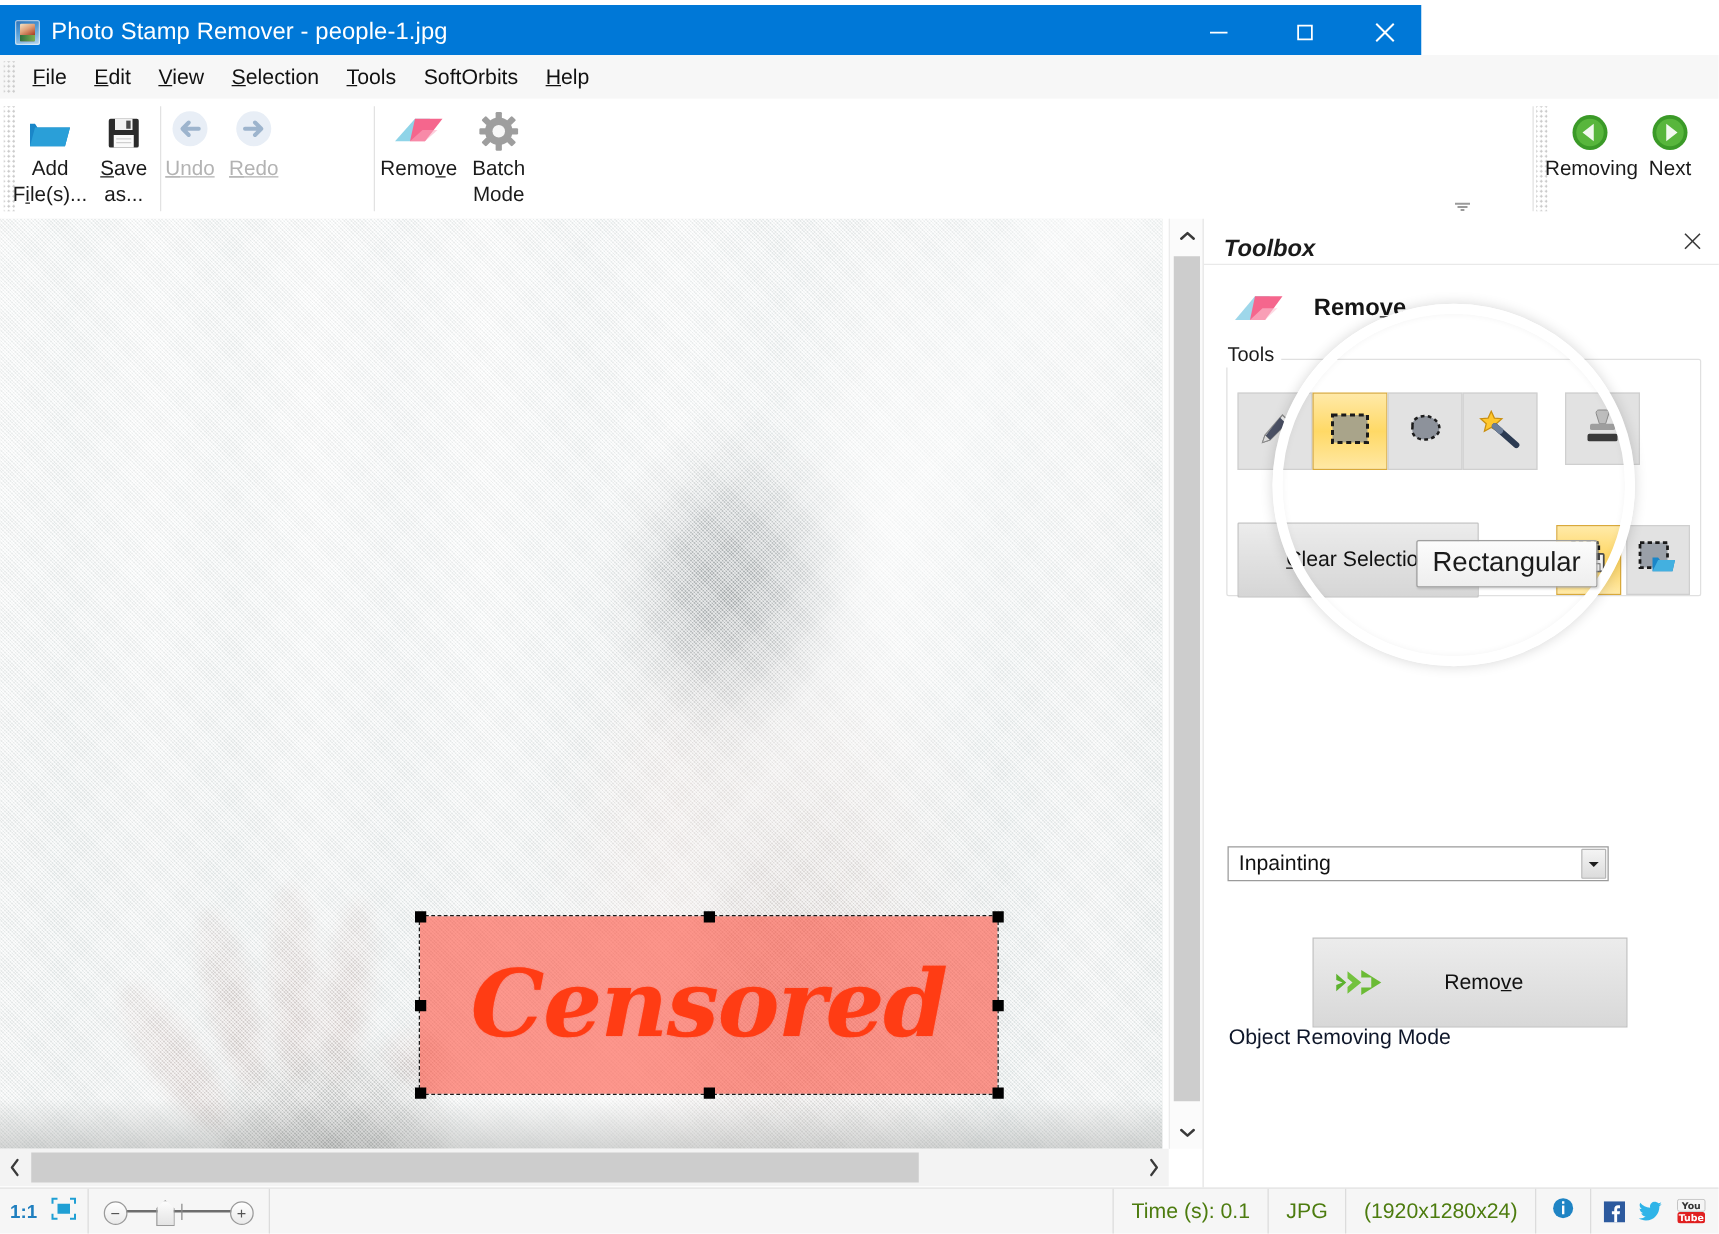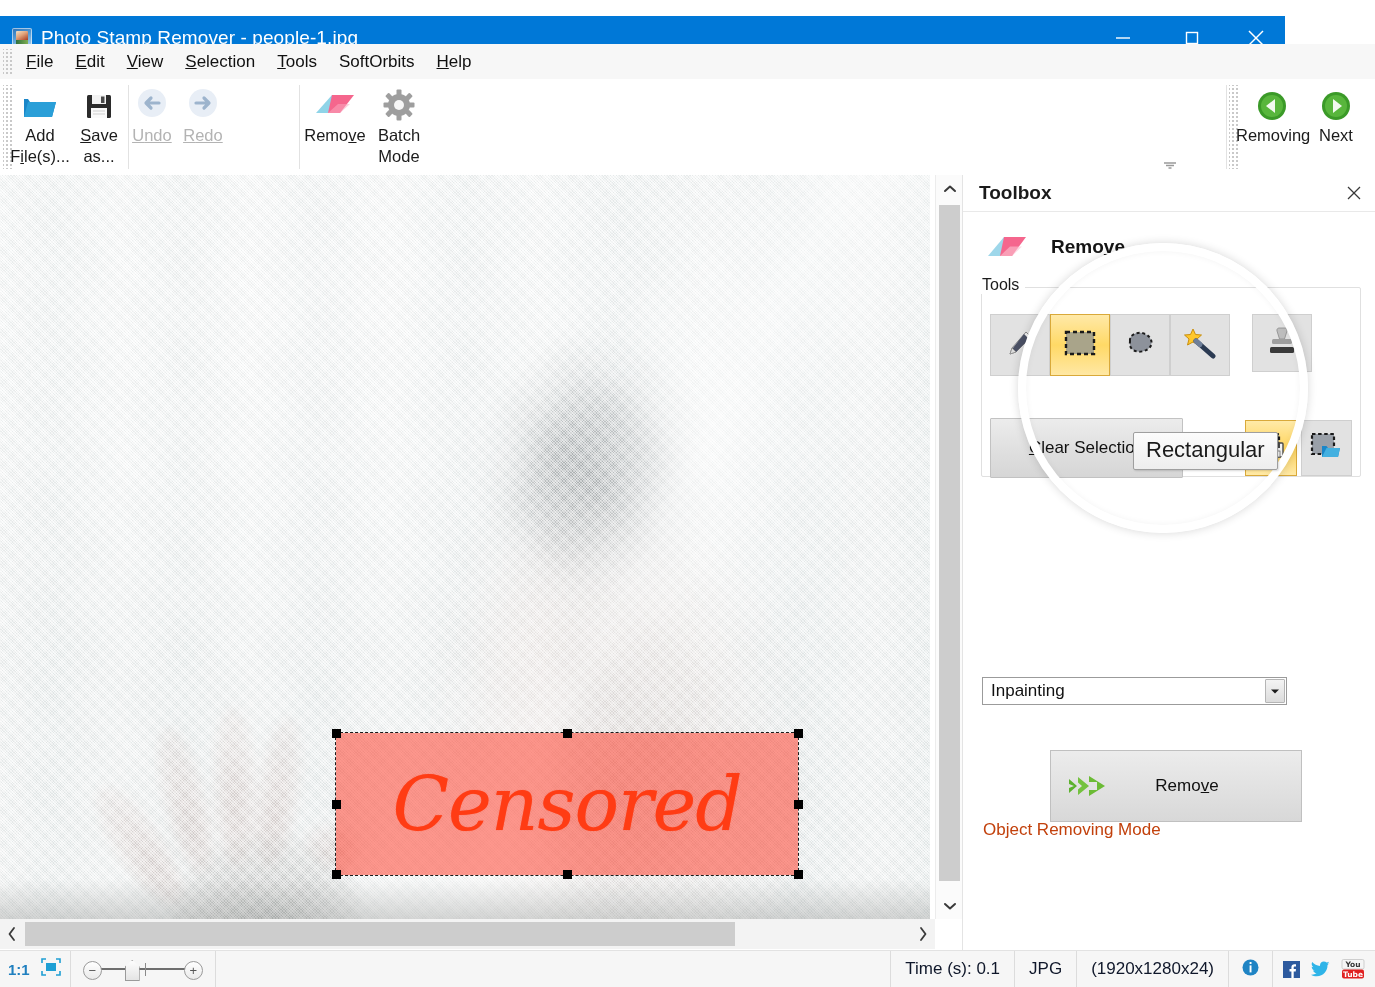--- a/index.html
+++ b/index.html
@@ -6,21 +6,21 @@
   body{
     width:1375px;height:987px;overflow:hidden;
     font-family:"Liberation Sans", sans-serif;
     background:#ffffff;
     -webkit-font-smoothing:antialiased;
   }
   #app{position:relative;width:1375px;height:987px;}
 
   
   #titlebar{
-    position:absolute;left:0;top:16px;width:1285px;height:44px;
+    position:absolute;left:0;top:4px;width:1137px;height:44px;
     background:#0078d7;
     display:flex;align-items:center;
   }
   #title-icon{
     width:20px;height:20px;margin-left:12px;margin-right:9px;
     border-radius:2px;position:relative;flex:0 0 auto;
     background:linear-gradient(160deg,#2a6fb5 0%,#4f9ad6 40%,#bcd9ef 100%);
     box-shadow:inset 0 0 0 1px rgba(255,255,255,.55);
     overflow:hidden;
   }
@@ -163,21 +163,21 @@
   #selection{
     position:absolute;left:336px;top:558px;width:462px;height:142px;
     background:rgba(255,58,38,.52);
     outline:1px dashed #1a1a1a;outline-offset:0;
     box-sizing:border-box;
   }
   #selection-label{
     position:absolute;left:0;top:0;width:100%;height:100%;
     display:flex;align-items:center;justify-content:center;
     color:#ff3c14;font-family:"DejaVu Serif", serif;font-style:italic;
-    font-weight:400;font-size:74px;letter-spacing:-1px;
+    font-weight:700;font-size:74px;letter-spacing:-1px;
     text-shadow:0 0 1px rgba(255,60,20,.6);
     user-select:none;
   }
   .handle{
     position:absolute;width:9px;height:9px;background:#000;
   }
 
   
   #vscroll{
     position:absolute;left:935px;top:175px;width:27px;height:744px;
@@ -201,21 +201,21 @@
   #hscroll-right{position:absolute;right:0;top:0;width:24px;height:30px;display:flex;align-items:center;justify-content:center;}
   #hscroll-thumb{position:absolute;left:25px;top:3px;width:710px;height:24px;background:#cdcdcd;}
 
   
   #toolbox{
     position:absolute;left:962px;top:175px;width:413px;height:775px;
     background:#ffffff;border-left:1px solid #e4e4e4;box-sizing:border-box;
   }
   #toolbox-head{
     position:absolute;left:0;top:0;width:413px;height:36px;
-    display:flex;align-items:center;
+    display:flex;align-items:flex-end;font-style:italic;
   }
   #toolbox-title{
     margin-left:16px;font-size:19px;font-weight:700;color:#1b1b1b;
   }
   #toolbox-close{
     position:absolute;right:8px;top:4px;width:28px;height:28px;
     display:flex;align-items:center;justify-content:center;cursor:default;
   }
   #toolbox-headline{
     position:absolute;left:0;top:36px;width:413px;height:1px;background:#e9e9e9;
@@ -274,21 +274,21 @@
   #save-mask-btn{
     margin-left:62px;
     background:linear-gradient(180deg,#ffeaa8 0%,#ffd55f 50%,#ffe9a6 100%);
     border:1px solid #d9a93a;
   }
   #load-mask-btn{
     margin-left:4px;background:#e2e2e2;border:1px solid #cfcfcf;
   }
 
   #orm-label{
-    position:absolute;left:20px;top:645px;font-size:17px;color:#c2410c;
+    position:absolute;left:20px;top:645px;font-size:17px;color:#0f172a;
   }
   #orm-select{
     position:absolute;left:982px;top:677px;width:305px;height:28px;
     background:#ffffff;border:1px solid #9b9b9b;box-sizing:border-box;
     display:flex;align-items:center;
   }
   #orm-value{margin-left:8px;font-size:17px;color:#111;}
   #orm-arrow{
     position:absolute;right:1px;top:1px;width:20px;height:24px;
     background:linear-gradient(180deg,#f4f4f4,#dcdcdc);
@@ -348,21 +348,21 @@
   #sb-slider .minus{left:0;}
   #sb-slider .plus{right:0;}
   #sb-slider .thumb{
     position:absolute;left:42px;top:5px;width:13px;height:19px;
     background:linear-gradient(180deg,#fdfdfd,#e4e4e4);
     border:1px solid #9a9a9a;
     clip-path:polygon(50% 0, 100% 32%, 100% 100%, 0 100%, 0 32%);
   }
   #sb-slider .tick{position:absolute;left:62px;top:8px;width:1px;height:13px;background:#8a8a8a;}
   #sb-spacer{flex:1;border-right:1px solid #dcdcdc;height:36px;}
-  .sb-text{padding:0 14px;font-size:17px;color:#0f172a;white-space:nowrap;}
+  .sb-text{padding:0 14px;font-size:17px;color:#4d7c0f;white-space:nowrap;}
   #sb-social{padding:0 10px;gap:11px;border-right:none;}
   .sb-social-ico{cursor:default;display:flex;align-items:center;}
 </style>
 </head>
 <body>
 
 <div id="app">
 
   <div id="titlebar">
     <div id="title-icon"></div>

